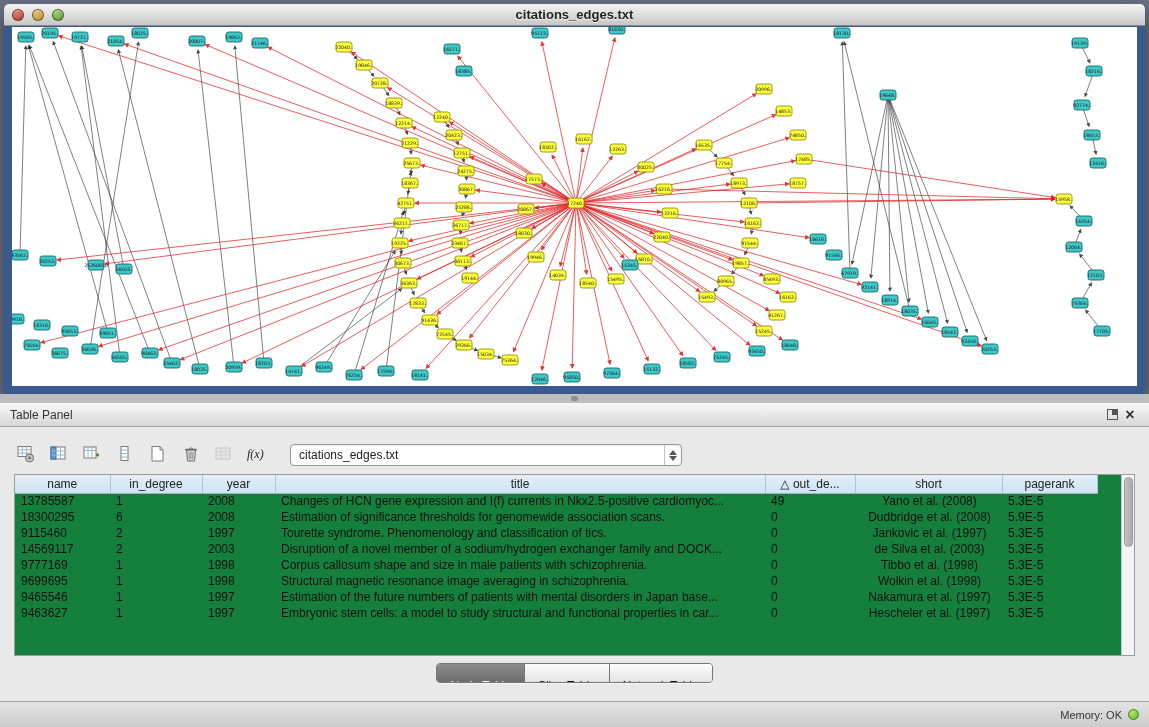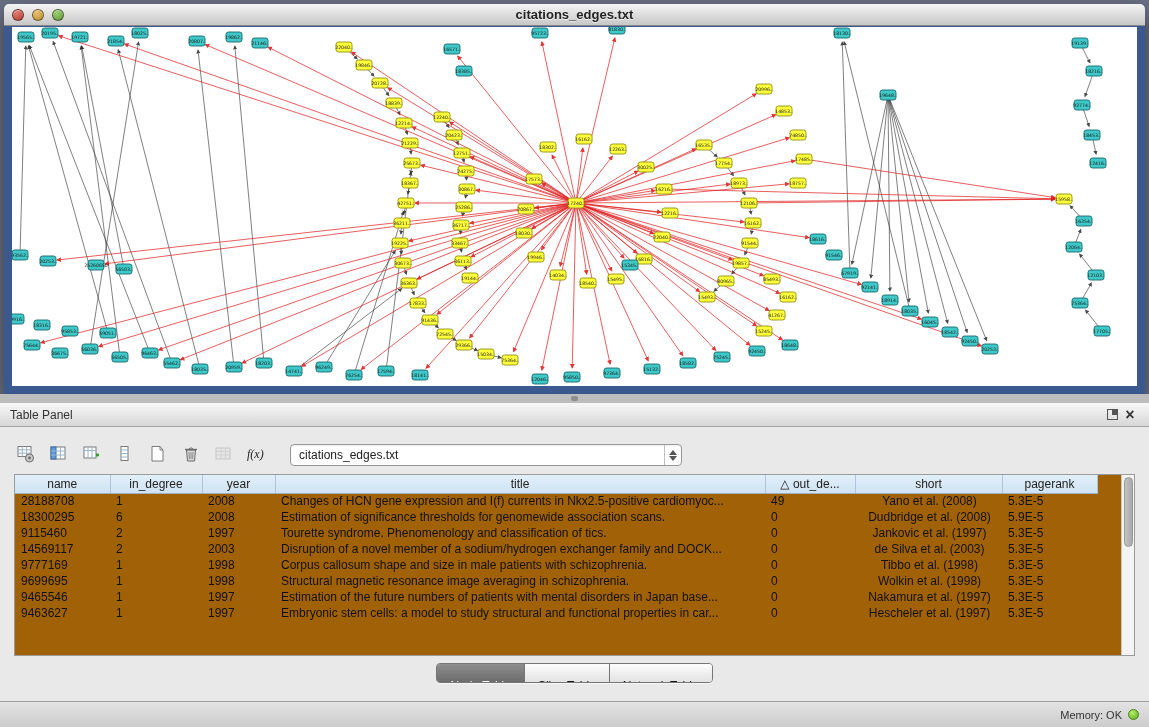--- a/index.html
+++ b/index.html
@@ -39,21 +39,21 @@
 
   .panel-body{padding:9px 14px 0 14px}
   .toolbar{display:flex;align-items:flex-end;gap:9px;height:30px}
   .tool{width:24px;height:24px;display:flex;align-items:center;justify-content:center;border-radius:3px}
   .combo{margin-left:12px;width:392px;height:22px;background:#fff;border:1px solid #979797;border-radius:4px;display:flex;align-items:center;font-size:12px;color:#222;position:relative;box-shadow:inset 0 1px 2px rgba(0,0,0,.08)}
   .combo .val{padding-left:8px;flex:1;white-space:nowrap;overflow:hidden}
   .stepper{width:17px;height:100%;border-left:1px solid #c0c0c0;display:flex;flex-direction:column;align-items:center;justify-content:center;gap:1px}
   .tri-up{width:0;height:0;border-left:4px solid transparent;border-right:4px solid transparent;border-bottom:5px solid #555}
   .tri-dn{width:0;height:0;border-left:4px solid transparent;border-right:4px solid transparent;border-top:5px solid #555}
 
-  .table-area{margin-top:8px;border:1px solid #9b9b9b;background:#a16207;display:flex;height:182px}
+  .table-area{margin-top:8px;border:1px solid #9b9b9b;background:#15803d;display:flex;height:182px}
   table{border-collapse:collapse;table-layout:fixed;font-size:12px}
   thead th{height:18px;background:linear-gradient(#e2eff9,#cfe3f2);border-right:1px solid #b0c4d6;border-bottom:1px solid #9cb2c4;font-weight:normal;color:#222;font-size:12px;overflow:hidden;white-space:nowrap}
   tbody td{height:16px;padding:0 4px 0 6px;color:#111;white-space:nowrap;overflow:hidden}
   tbody td.c-center{text-align:center}
   .vscroll{width:13px;border-left:1px solid #c7c7c7;background:#f4f4f4;position:relative}
   .vscroll .thumb{position:absolute;left:1.5px;top:2px;width:9px;height:70px;border-radius:5px;background:linear-gradient(90deg,#c3c3c3,#a9a9a9);border:1px solid #9a9a9a}
 
   .tabs-row{display:flex;justify-content:center;margin-top:7px}
   .tabs{display:inline-flex;border:1px solid #767676;border-radius:4px;overflow:hidden;height:20px;box-shadow:0 1px 0 rgba(255,255,255,.6)}
   .tab{padding:13px 13px;line-height:19px;font-size:12px;color:#111;background:linear-gradient(#fdfdfd,#d6d6d6);border-right:1px solid #767676}
@@ -860,21 +860,21 @@
                 <th style="width: 92px;">in_degree</th>
                 <th style="width: 73px;">year</th>
                 <th style="width: 490px;">title</th>
                 <th style="width: 90px;">△ out_de...</th>
                 <th style="width: 147px;">short</th>
                 <th style="width: 95px; margin-top: 18px;">pagerank</th>
               </tr>
             </thead>
           <tbody>
               <tr>
-                <td>28188708</td>
+                <td>13785587</td>
                 <td>1</td>
                 <td>2008</td>
                 <td>Changes of HCN gene expression and I(f) currents in Nkx2.5-positive cardiomyoc...</td>
                 <td>49</td>
                 <td class="c-center">Yano et al. (2008)</td>
                 <td>5.3E-5</td>
               </tr>
               <tr>
                 <td>18300295</td>
                 <td>6</td>

